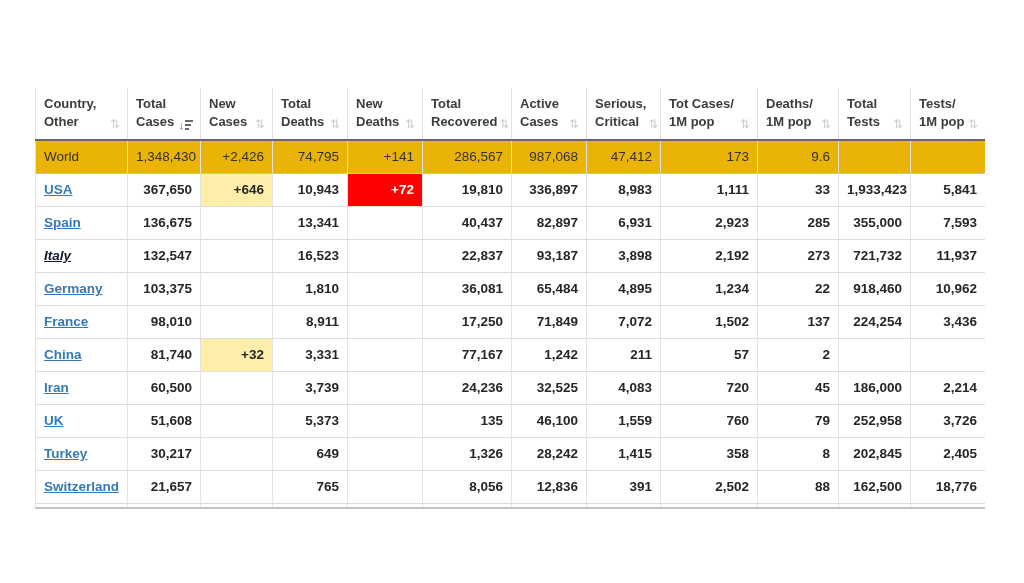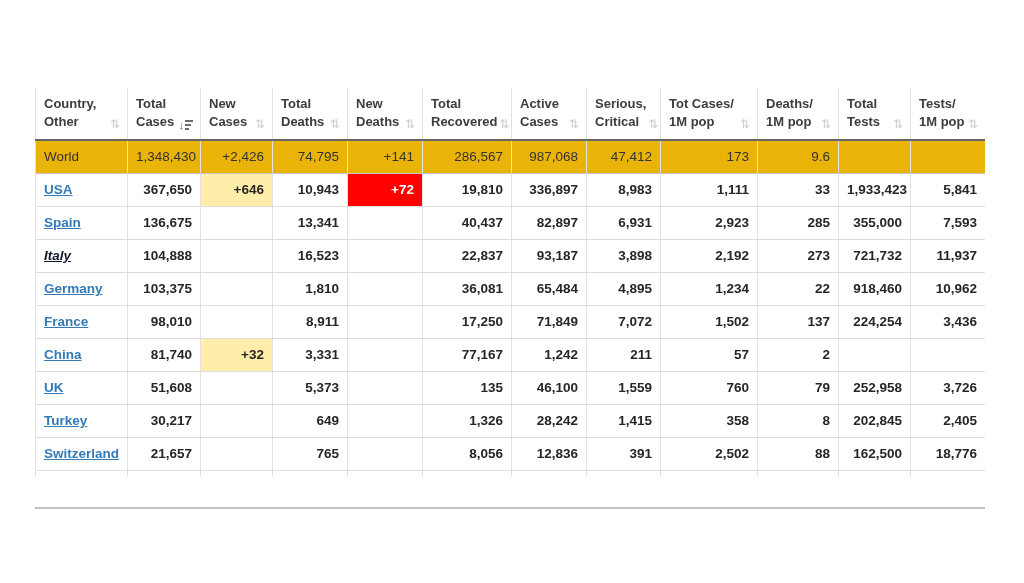--- a/index.html
+++ b/index.html
@@ -233,21 +233,21 @@
           <td style="width: 89px;">40,437</td>
           <td style="width: 75px;">82,897</td>
           <td style="width: 74px;">6,931</td>
           <td style="width: 97px;">2,923</td>
           <td style="width: 81px;">285</td>
           <td style="width: 72px;">355,000</td>
           <td style="width: 75px;">7,593</td>
         </tr>
         <tr>
           <td class="c-country" style="width: 92px;"><a class="country-link" style="color: #0f172a; font-style: italic;">Italy</a></td>
-          <td style="width: 73px;">104,888</td>
+          <td style="width: 73px;">132,547</td>
           <td style="width: 72px;"></td>
           <td style="width: 75px;">16,523</td>
           <td style="width: 75px;"></td>
           <td style="width: 89px;">22,837</td>
           <td style="width: 75px;">93,187</td>
           <td style="width: 74px;">3,898</td>
           <td style="width: 97px;">2,192</td>
           <td style="width: 81px;">273</td>
           <td style="width: 72px;">721,732</td>
           <td style="width: 75px;">11,937</td>
@@ -288,20 +288,34 @@
           <td style="width: 75px;"></td>
           <td style="width: 89px;">77,167</td>
           <td style="width: 75px;">1,242</td>
           <td style="width: 74px;">211</td>
           <td style="width: 97px;">57</td>
           <td style="width: 81px;">2</td>
           <td style="width: 72px;"></td>
           <td style="width: 75px;"></td>
         </tr>
         <tr>
+          <td class="c-country" style="width: 92px;"><a class="country-link" style="color: rgb(51, 122, 183);">Iran</a></td>
+          <td style="width: 73px;">60,500</td>
+          <td style="width: 72px;"></td>
+          <td style="width: 75px;">3,739</td>
+          <td style="width: 75px;"></td>
+          <td style="width: 89px;">24,236</td>
+          <td style="width: 75px;">32,525</td>
+          <td style="width: 74px;">4,083</td>
+          <td style="width: 97px;">720</td>
+          <td style="width: 81px;">45</td>
+          <td style="width: 72px;">186,000</td>
+          <td style="width: 75px;">2,214</td>
+        </tr>
+        <tr>
           <td class="c-country" style="width: 92px;"><a class="country-link" style="color: rgb(51, 122, 183);">UK</a></td>
           <td style="width: 73px;">51,608</td>
           <td style="width: 72px;"></td>
           <td style="width: 75px;">5,373</td>
           <td style="width: 75px;"></td>
           <td style="width: 89px;">135</td>
           <td style="width: 75px;">46,100</td>
           <td style="width: 74px;">1,559</td>
           <td style="width: 97px;">760</td>
           <td style="width: 81px;">79</td>

